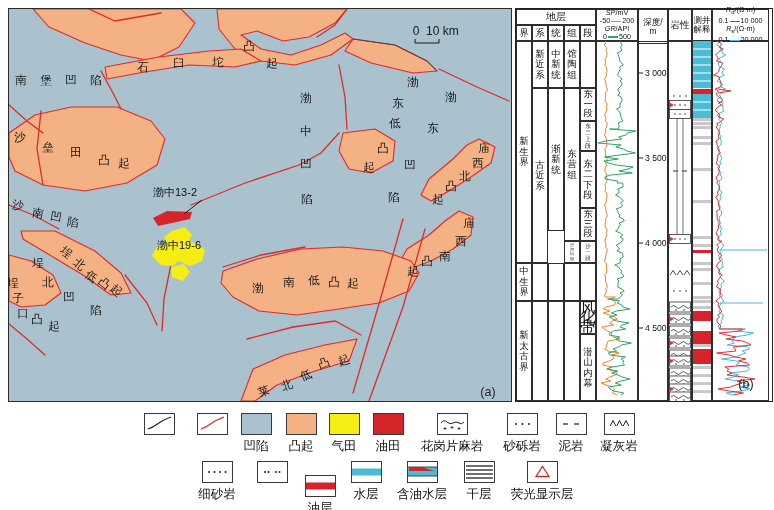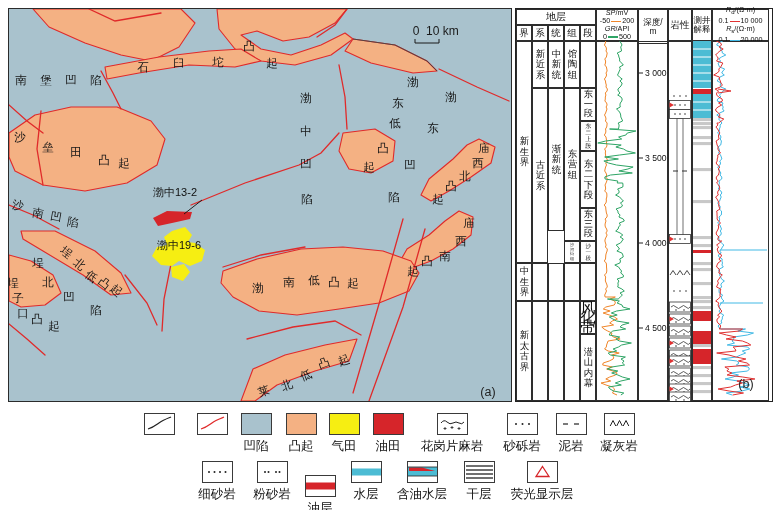--- a/index.html
+++ b/index.html
@@ -1,21 +1,21 @@
 <!DOCTYPE html>
 <html><head>
 <meta charset="utf-8">
 <style>
   html,body{margin:0;padding:0;background:#fff}
   #stage{position:relative;width:774px;height:510px;background:#fff;overflow:hidden;
          font-family:"Liberation Sans","DejaVu Sans",sans-serif;color:#111}
   #map-svg{position:absolute;left:8px;top:8px;border:1.8px solid #2b2b2b;background:#fff}
   #panel-b{position:absolute;left:515px;top:8px;width:256px;height:392px;border:1.5px solid #222;box-sizing:content-box;background:#fff}
   .cell{position:absolute;box-sizing:border-box;border:0.9px solid #2e2e2e;display:flex;align-items:center;justify-content:center;text-align:center;background:#fff}
-  .vt{display:block;width:1.08em;word-break:break-all;text-align:right;margin:auto}
+  .vt{display:block;width:1.08em;word-break:break-all;text-align:center;margin:auto}
   .hdline{width:100%;text-align:center;font-size:7.2px;line-height:7.8px;white-space:nowrap}
   .hdwrap{display:flex;flex-direction:column;justify-content:center;width:100%}
   .cl{display:inline-block;width:10px;height:1.6px;vertical-align:middle;margin:0 1px}
   .lnO{background:#f0862a}.lnG{background:#2fa566}.lnR{background:#e03131}.lnB{background:#42b9e5}
   #log-svg{position:absolute;left:0;top:0;pointer-events:none}
   #panel-b-label{position:absolute;left:208px;top:368px;width:44px;text-align:center;font-size:12.5px;color:#222}
   .leg-item{position:absolute;width:96px;text-align:center}
   .leg-swatch{width:29px;height:20px;border:1px solid #3a3a3a;margin:0 auto;background:#fff;box-sizing:content-box}
   .leg-label{font-size:12.5px;margin-top:3px;color:#111;white-space:nowrap}
 </style>
@@ -497,21 +497,20 @@
           </svg></div>
         <div class="leg-label">细砂岩</div>
       </div>
       <div class="leg-item" style="left: 224px; top: 461px;">
         <div class="leg-swatch"><svg width="29" height="20" viewBox="0 0 29 20">
             <circle cx="7" cy="10" r="1" fill="#222"></circle>
             <circle cx="10.5" cy="10" r="1" fill="#222"></circle>
             <circle cx="18" cy="10" r="1" fill="#222"></circle>
             <circle cx="21.5" cy="10" r="1" fill="#222"></circle>
           </svg></div>
-        <div class="leg-label">粉砂岩</div>
       </div>
       <div class="leg-item" style="left: 272px; top: 475px;">
         <div class="leg-swatch"><svg width="29" height="20" viewBox="0 0 29 20">
             <rect x="0" y="6.5" width="29" height="7" fill="#d6252a"></rect>
           </svg></div>
         <div class="leg-label">油层</div>
       </div>
       <div class="leg-item" style="left: 318px; top: 461px;">
         <div class="leg-swatch"><svg width="29" height="20" viewBox="0 0 29 20">
             <rect x="0" y="6.5" width="29" height="7" fill="#4cbcd4"></rect>

